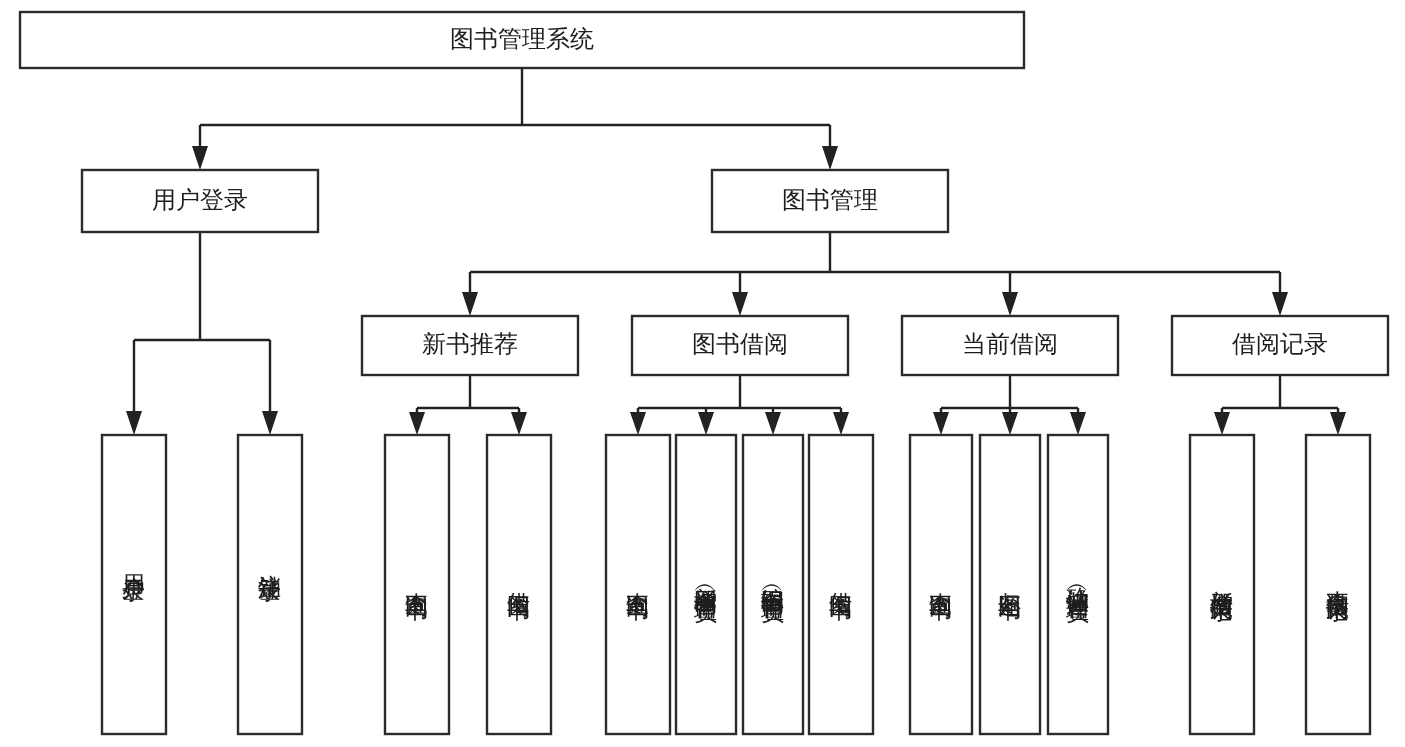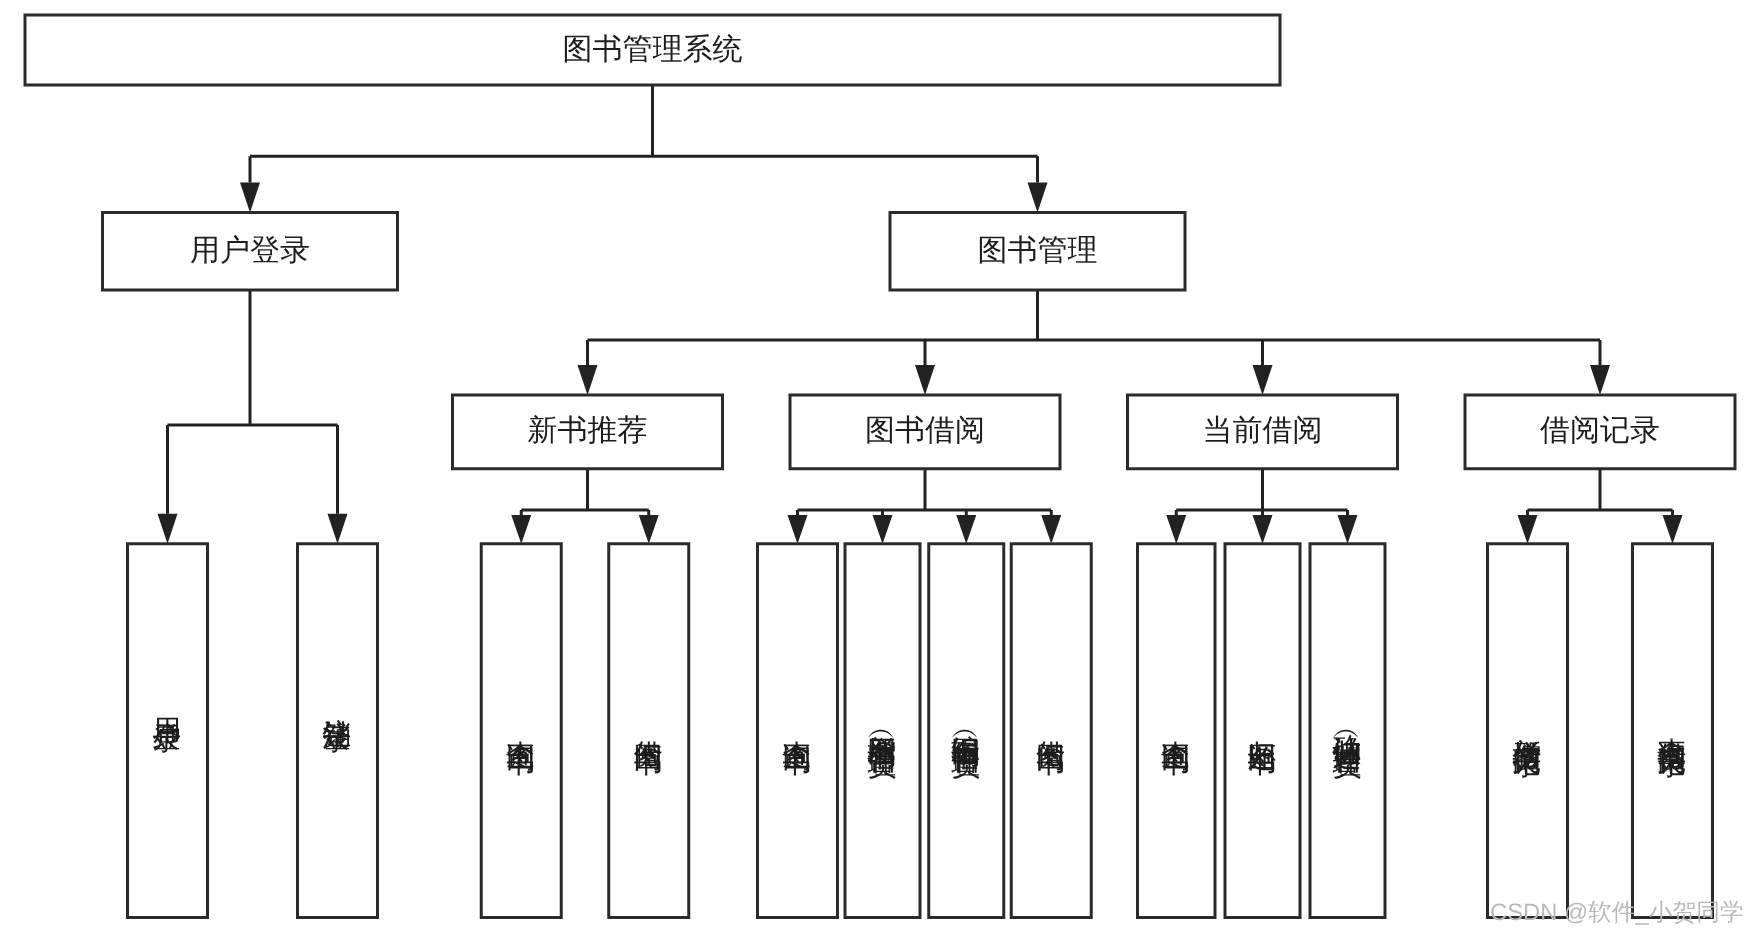--- a/index.html
+++ b/index.html
@@ -245,15 +245,14 @@
       <rect class="node-box" x="1190" y="435" width="64" height="299"></rect>
       <text class="node-label-v" x="1222" y="578">新增借阅记录</text>
     </g>
     <g>
       <rect class="node-box" x="1306" y="435" width="64" height="299"></rect>
       <text class="node-label-v" x="1338" y="578">查询借阅记录</text>
     </g>
 
   </svg>
 
-  <div class="watermark-text">CSDN @软件_小贺同学</div>
 
 </div>
 
 </body></html>

